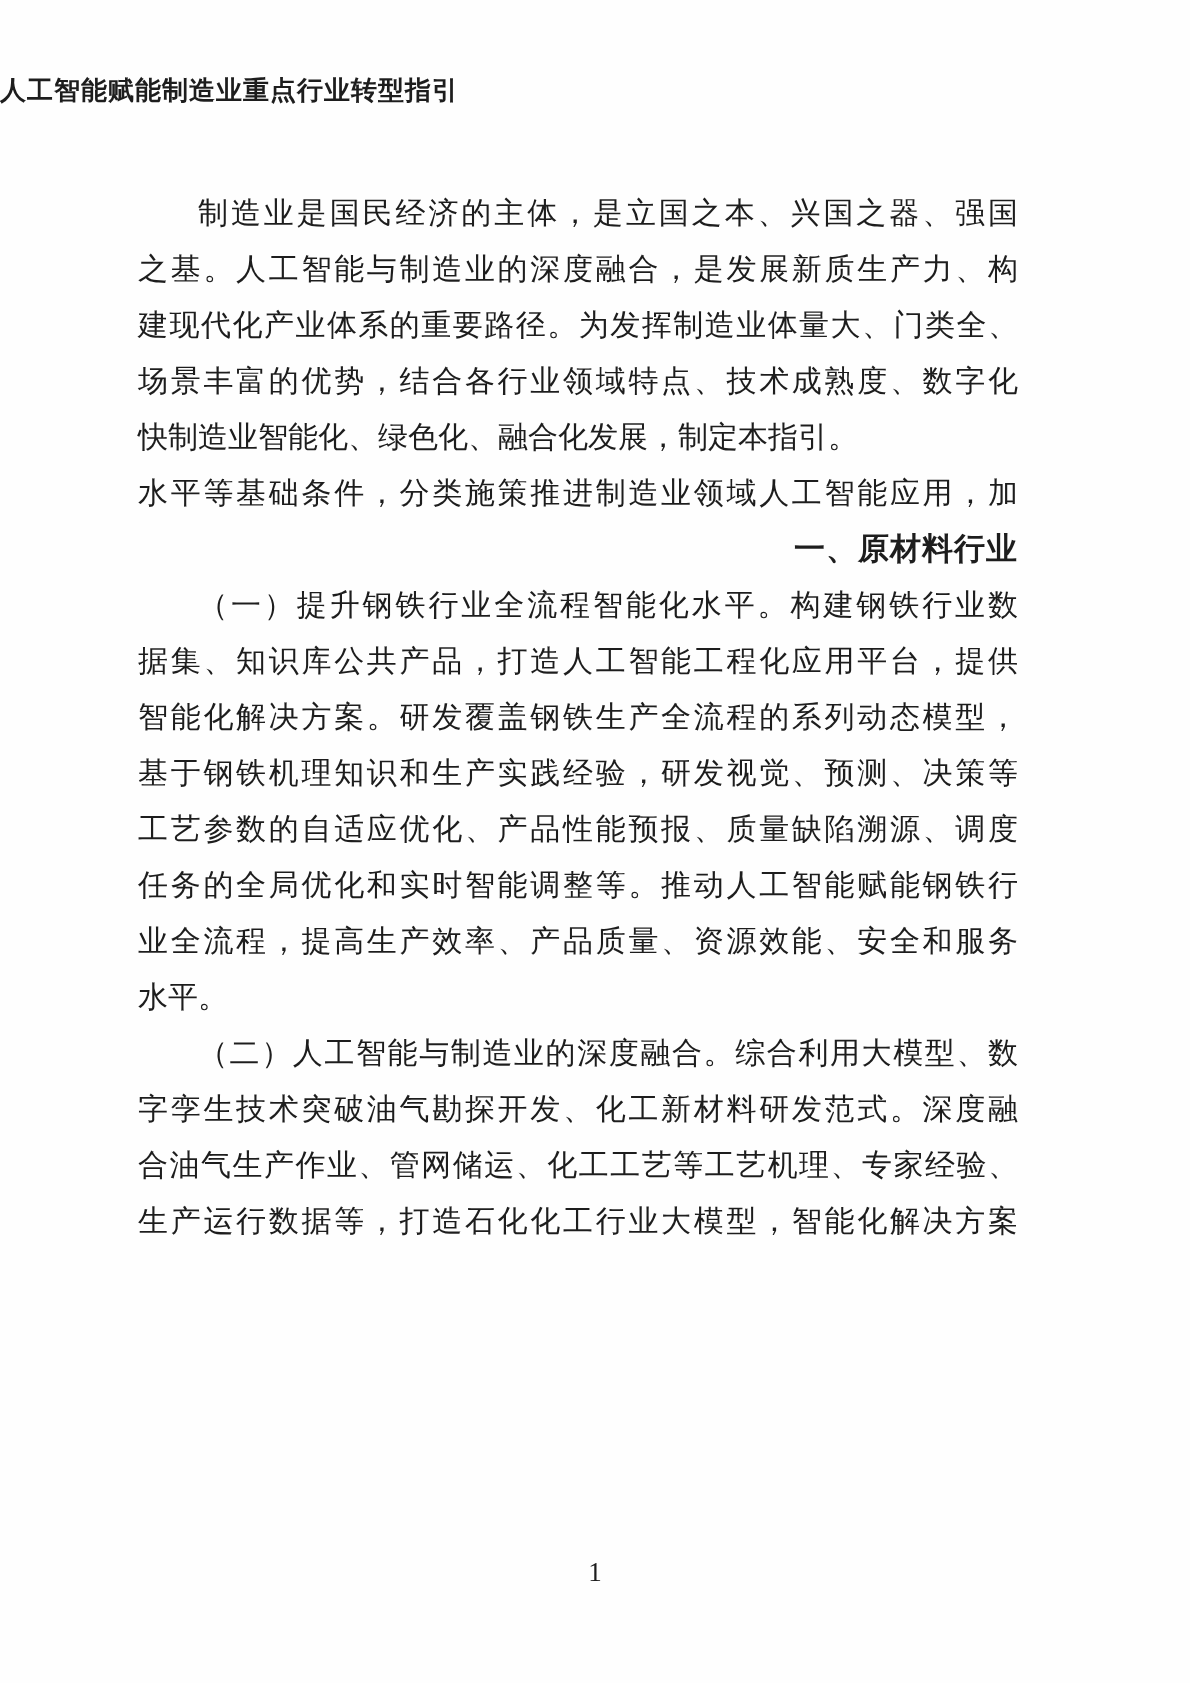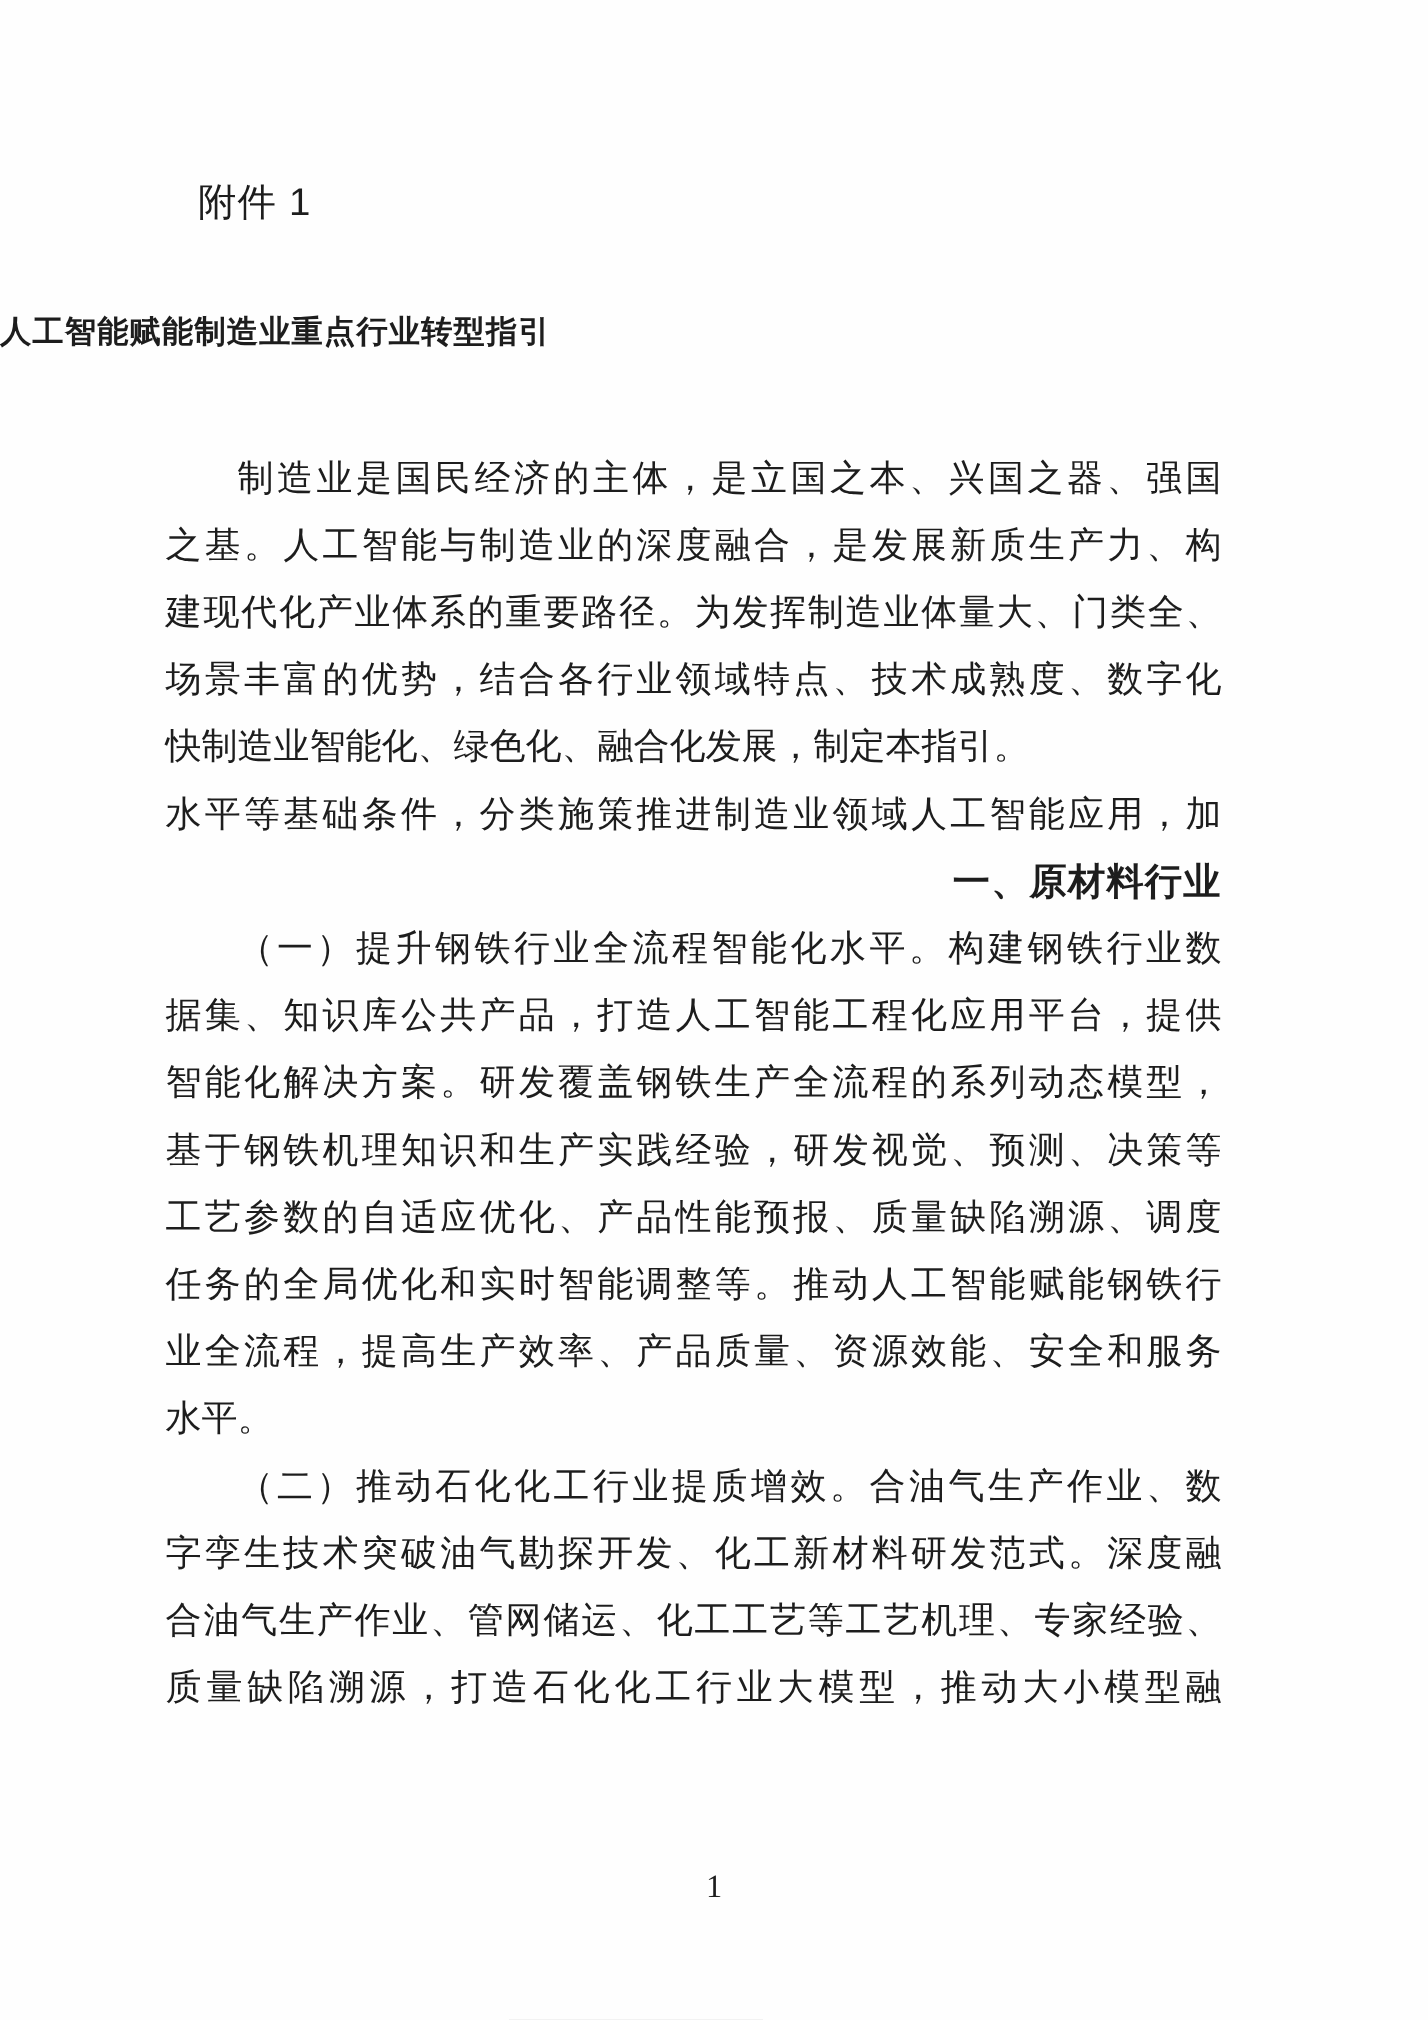--- a/index.html
+++ b/index.html
@@ -79,21 +79,20 @@
     text-align: center;
     font-size: 27px;
     line-height: 32px;
     font-family: "Liberation Serif", "DejaVu Serif", serif;
   }
 </style>
 </head>
 <body>
 
 <div class="page">
-  <p class="attachment-label">附件 1</p>
 
   <h1 class="doc-title">人工智能赋能制造业重点行业转型指引</h1>
 
   <div class="doc-body" id="doc-body">
       <div class="para">
         <div class="line first">制造业是国民经济的主体，是立国之本、兴国之器、强国</div>
         <div class="line">之基。人工智能与制造业的深度融合，是发展新质生产力、构</div>
         <div class="line">建现代化产业体系的重要路径。为发挥制造业体量大、门类全、</div>
         <div class="line">场景丰富的优势，结合各行业领域特点、技术成熟度、数字化</div>
         <div class="line no-stretch">快制造业智能化、绿色化、融合化发展，制定本指引。</div>
@@ -104,21 +103,21 @@
         <div class="line first">（一）提升钢铁行业全流程智能化水平。构建钢铁行业数</div>
         <div class="line">据集、知识库公共产品，打造人工智能工程化应用平台，提供</div>
         <div class="line">智能化解决方案。研发覆盖钢铁生产全流程的系列动态模型，</div>
         <div class="line">基于钢铁机理知识和生产实践经验，研发视觉、预测、决策等</div>
         <div class="line">工艺参数的自适应优化、产品性能预报、质量缺陷溯源、调度</div>
         <div class="line">任务的全局优化和实时智能调整等。推动人工智能赋能钢铁行</div>
         <div class="line">业全流程，提高生产效率、产品质量、资源效能、安全和服务</div>
         <div class="line no-stretch">水平。</div>
       </div>
       <div class="para">
-        <div class="line first">（二）推动石化化工行业提质增效。合油气生产作业、数</div>
+        <div class="line first">（二）人工智能与制造业的深度融合。综合利用大模型、数</div>
         <div class="line">字孪生技术突破油气勘探开发、化工新材料研发范式。深度融</div>
         <div class="line">合油气生产作业、管网储运、化工工艺等工艺机理、专家经验、</div>
-        <div class="line">质量缺陷溯源，打造石化化工行业大模型，推动大小模型融</div>
+        <div class="line">生产运行数据等，打造石化化工行业大模型，智能化解决方案</div>
       </div>
     </div>
 
   <div class="page-number">1</div>
 </div>
 
 </body></html>

